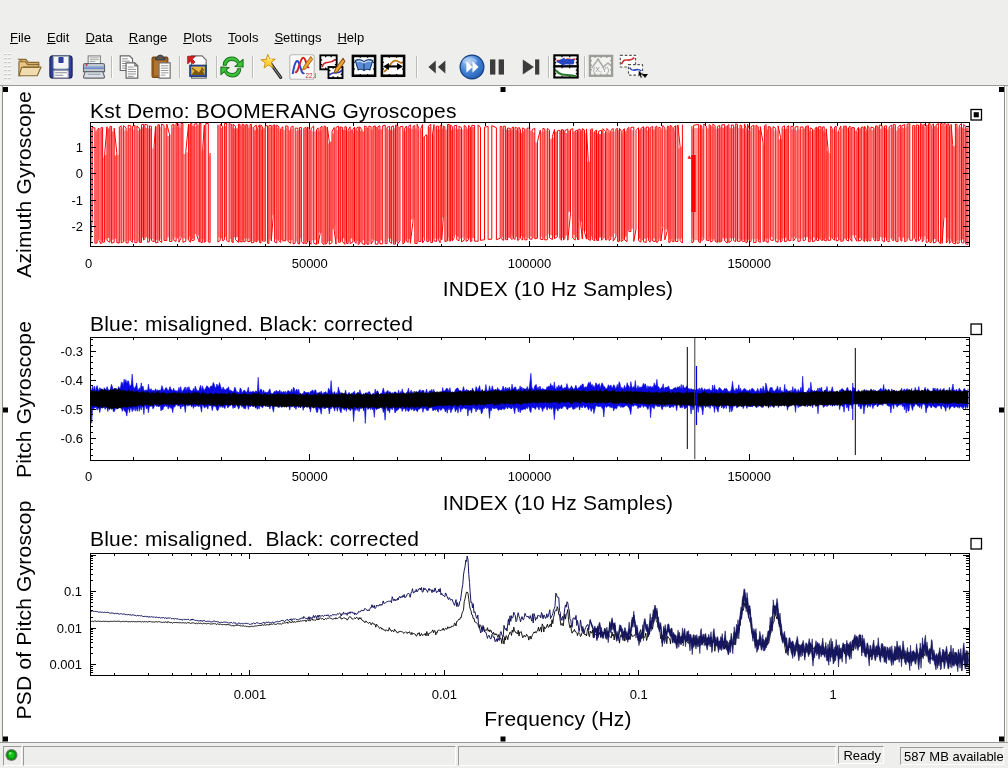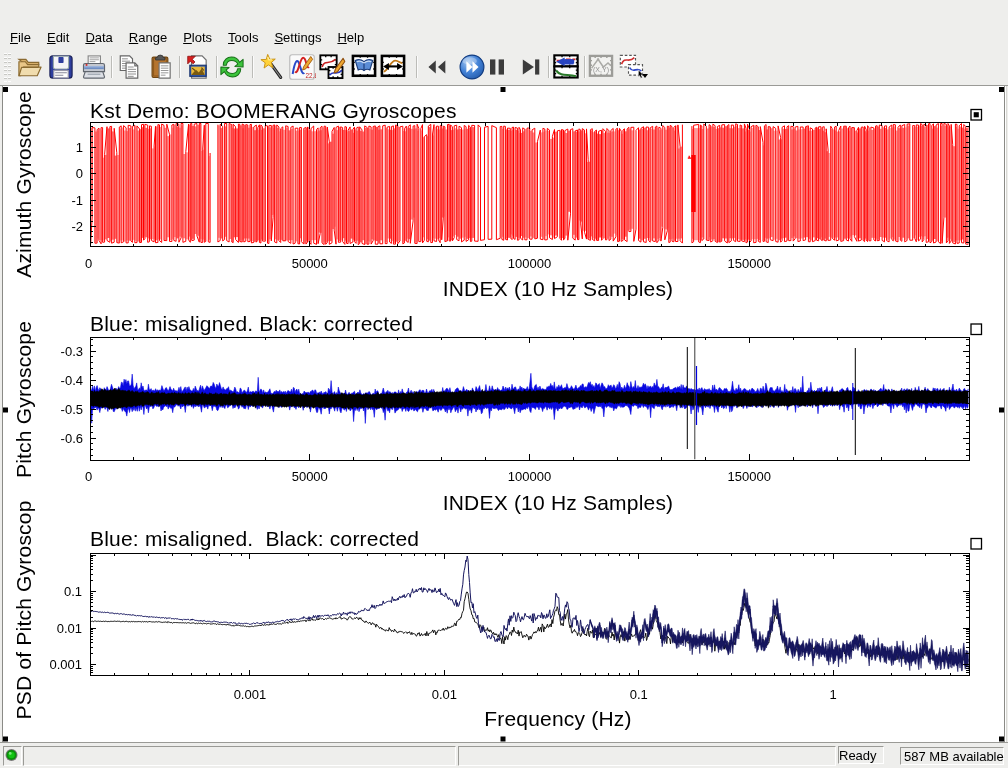--- a/index.html
+++ b/index.html
@@ -610,15 +610,15 @@
   <div style="position:absolute;left:3px;top:3px;width:17px;height:18px;border:1px solid;border-color:#9a9a96 #fff #fff #9a9a96">
     <svg width="15" height="16">
           <circle cx="7.5" cy="8" r="6" fill="#777"></circle>
           <circle cx="7.5" cy="8" r="5" fill="#0a8f0a"></circle>
           <circle cx="7.5" cy="8" r="3.2" fill="#12c412"></circle>
           <circle cx="6.2" cy="6.4" r="1.4" fill="#7ae87a"></circle>
         </svg>
   </div>
   <div style="position:absolute;left:23px;top:3px;width:431px;height:18px;border:1px solid;border-color:#9a9a96 #fff #fff #9a9a96"></div>
   <div style="position:absolute;left:458px;top:3px;width:376px;height:18px;border:1px solid;border-color:#9a9a96 #fff #fff #9a9a96"></div>
-  <div style="position:absolute;left:838px;top:3px;width:46px;height:18px;border:1px solid;border-color:#9a9a96 #fff #fff #9a9a96;text-align:left;padding:1px 2px 0 0;box-sizing:border-box">Ready</div>
+  <div style="position:absolute;left:838px;top:3px;width:46px;height:18px;border:1px solid;border-color:#9a9a96 #fff #fff #9a9a96;text-align:right;padding:1px 2px 0 0;box-sizing:border-box">Ready</div>
   <div style="position:absolute;left:900px;top:4px;width:104px;height:18px;border:1px solid;border-color:#9a9a96 #fff #fff #9a9a96;padding:1px 3px 0 3px;box-sizing:border-box;white-space:nowrap">587 MB available</div>
 </div>
 </div>
 </body></html>

